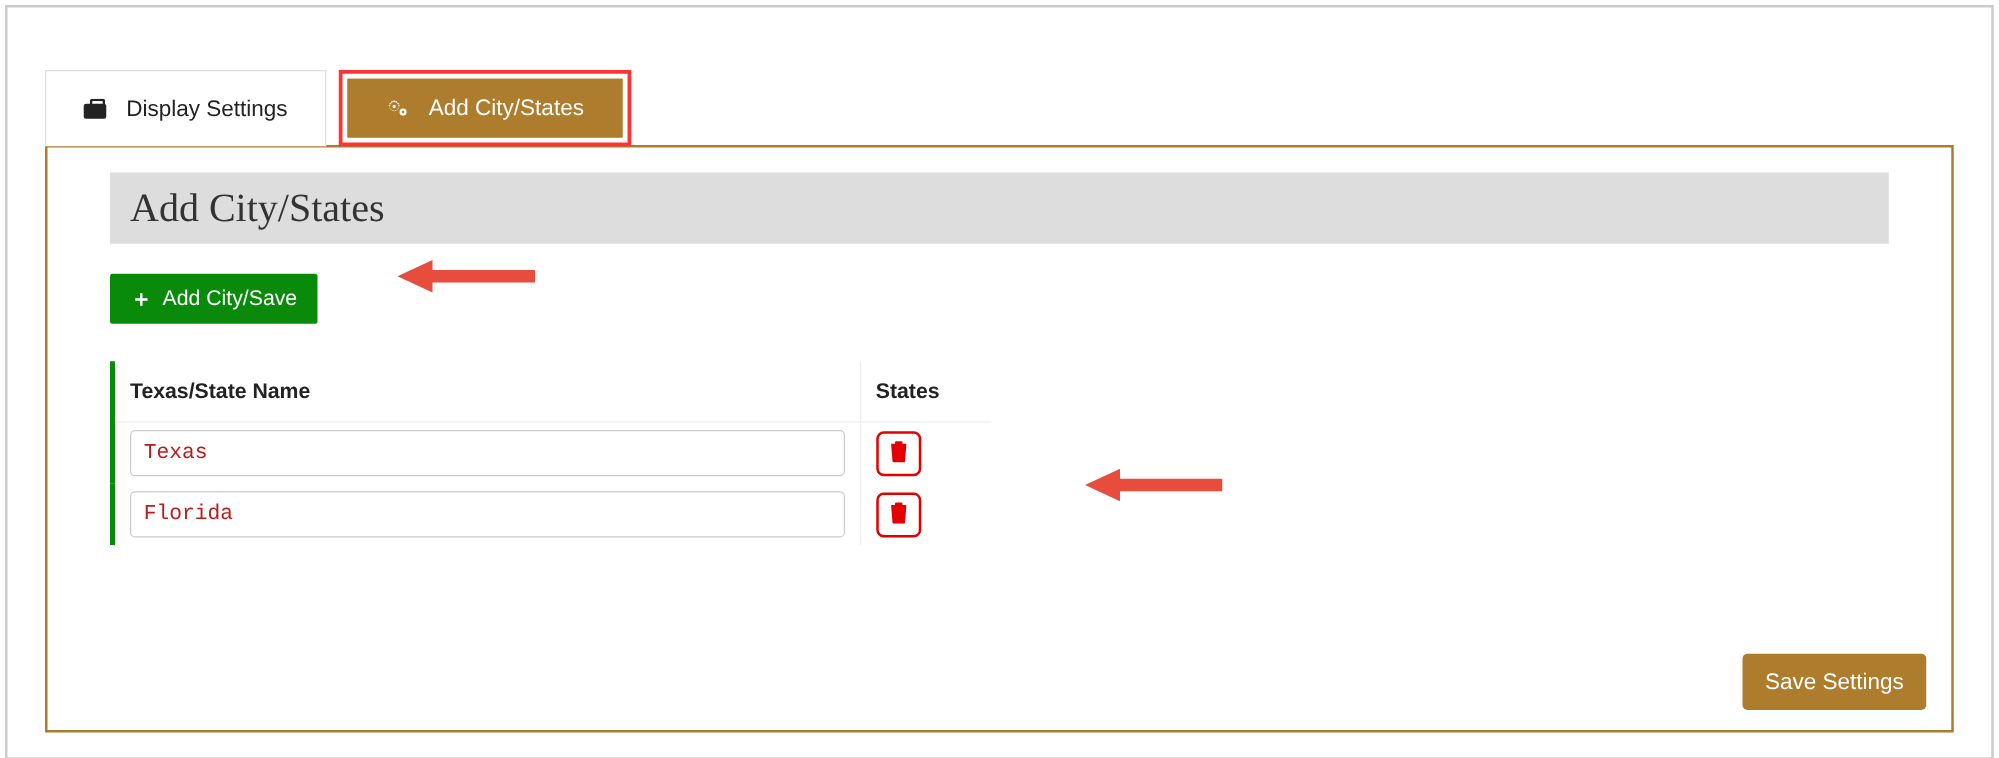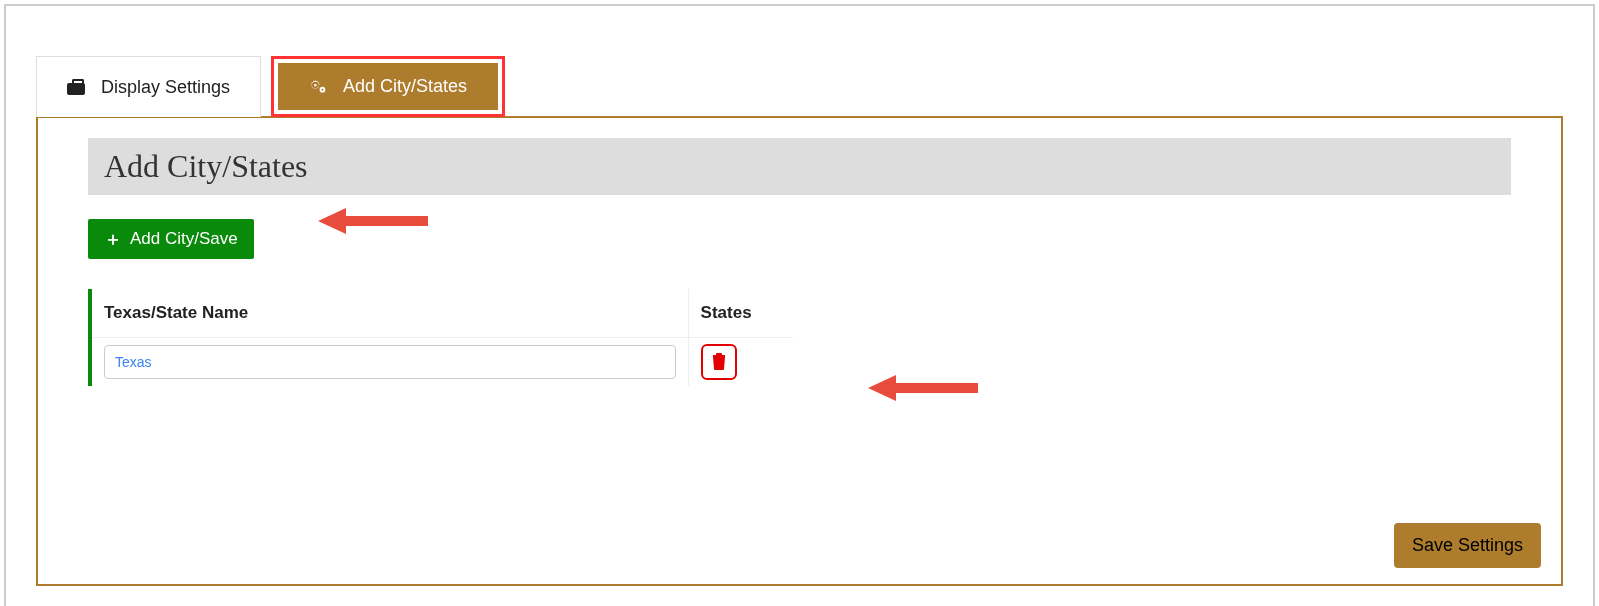--- a/index.html
+++ b/index.html
@@ -172,25 +172,25 @@
     }
     .table tr {
       border-bottom: none;
     }
     .table thead tr {
       border-bottom: 1px solid #eee;
     }
     .input-text {
       width: 100%;
       padding: 8px 10px;
-      font-size: 14px;
+      font-size: 17px;
       border: 1px solid #ccc;
       border-radius: 4px;
-      color: #3b82f6;
-      font-family: Liberation Sans, sans-serif;
+      color: #b91c1c;
+      font-family: Liberation Mono, monospace;
     }
     .remove-btn {
       width: 36px;
       height: 36px;
       border: 2px solid #e30000;
       background: #fff;
       border-radius: 6px;
       display: inline-flex;
       align-items: center;
       justify-content: center;
@@ -199,21 +199,21 @@
     }
     .remove-btn svg {
       width: 16px;
       height: 18px;
     }
     .save-btn {
       position: absolute;
       right: 20px;
       bottom: 16px;
       background: #AD7C2D;
-      color: #000000;
+      color: #ffffff;
       padding: 12px 18px;
       font-size: 18px;
       border: none;
       border-radius: 4px;
       cursor: pointer;
     }
     .table tbody td {
       padding-top: 6px;
       padding-bottom: 6px;
     }
@@ -273,20 +273,34 @@
             <td>
               <button class="remove-btn">
                 <span>
                   <svg viewBox="0 0 16 18" fill="currentColor">
                     <path d="M2 5 h12 l-1 12 a1 1 0 0 1 -1 1 h-8 a1 1 0 0 1 -1 -1 z M5 3 v-1 a1 1 0 0 1 1 -1 h4 a1 1 0 0 1 1 1 v1 h3 v2 h-12 v-2 z M5.5 7 h1.2 v8 h-1.2 z M9.3 7 h1.2 v8 h-1.2 z"></path>
                   </svg>
                 </span>
               </button>
             </td>
           </tr>
+          <tr>
+            <td>
+              <input type="text" class="input-text" value="Florida" style="">
+            </td>
+            <td>
+              <button class="remove-btn">
+                <span>
+                  <svg viewBox="0 0 16 18" fill="currentColor">
+                    <path d="M2 5 h12 l-1 12 a1 1 0 0 1 -1 1 h-8 a1 1 0 0 1 -1 -1 z M5 3 v-1 a1 1 0 0 1 1 -1 h4 a1 1 0 0 1 1 1 v1 h3 v2 h-12 v-2 z M5.5 7 h1.2 v8 h-1.2 z M9.3 7 h1.2 v8 h-1.2 z"></path>
+                  </svg>
+                </span>
+              </button>
+            </td>
+          </tr>
         </tbody>
       </table>
     </div>
 
     <div class="arrow arrow-2">
       <svg viewBox="0 0 110 30">
         <polygon points="0,15 28,2 28,10 110,10 110,20 28,20 28,28" fill="#e74c3c"></polygon>
       </svg>
     </div>
 

